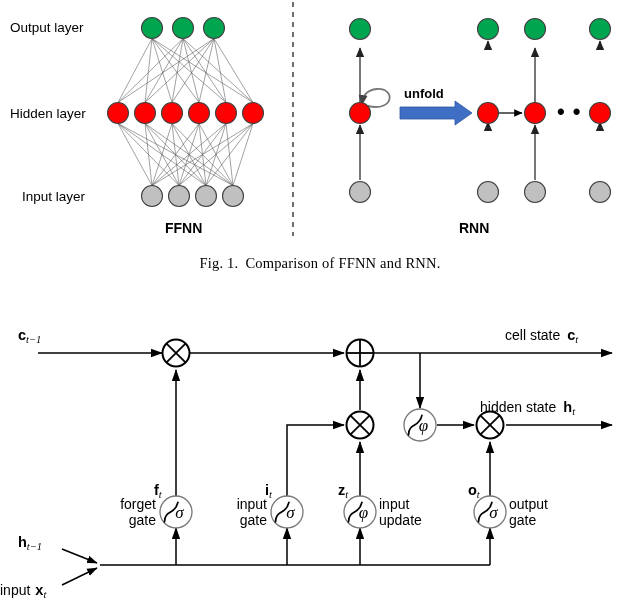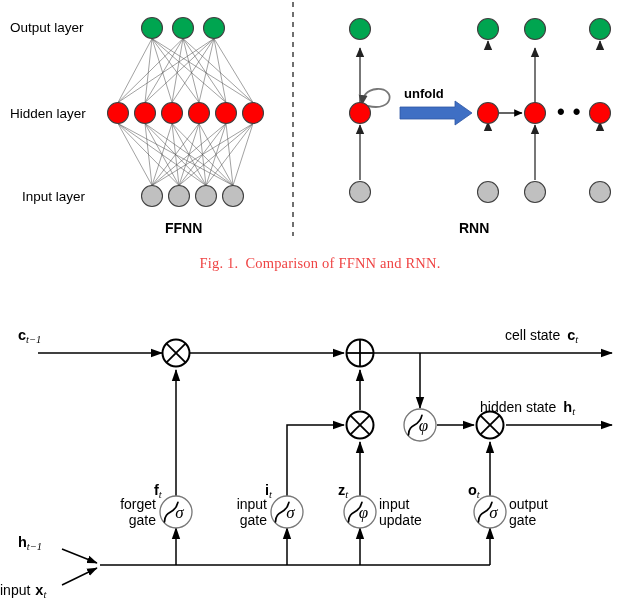--- a/index.html
+++ b/index.html
@@ -32,21 +32,21 @@
 
   .caption {
     position: absolute;
     left: 0;
     top: 255px;
     width: 640px;
     text-align: center;
     font-family: "Liberation Serif", serif;
     font-size: 14.5px;
     letter-spacing: 0.2px;
-    color: #ef4444;
+    color: #000000;
   }
   .caption .capnum { margin-right: 7px; }
 
   
   .layer-label {
     font-family: "Liberation Sans", sans-serif;
     font-size: 13.5px;
     fill: #000;
   }
   .net-name {

